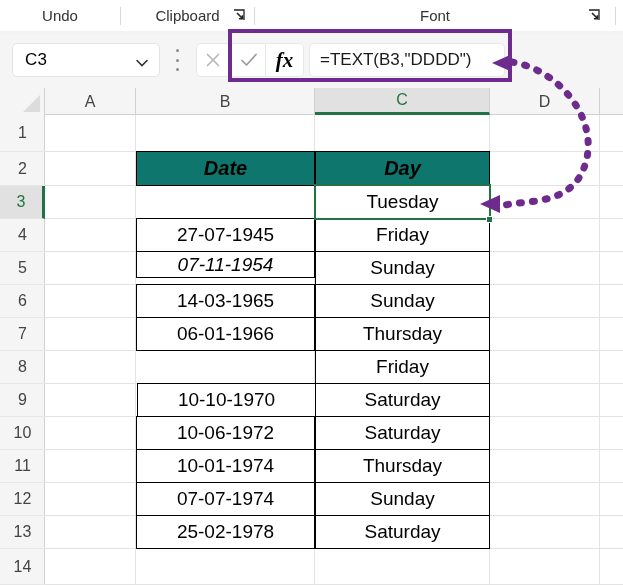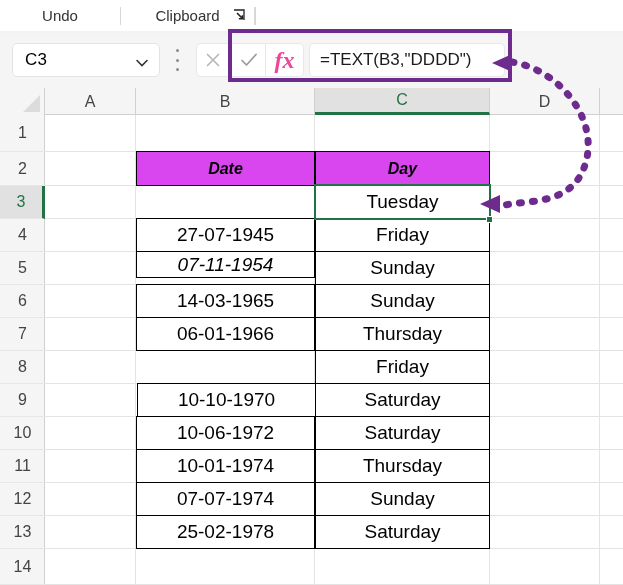--- a/index.html
+++ b/index.html
@@ -73,21 +73,21 @@
   .cancelbtn { left: 196px; border-radius: 5px 0 0 5px; }
   .enterbtn  { left: 232px; border-left: none; }
   .fxbtn {
     position:absolute; left: 266px; top:8px; width:38px; height:34px;
     background:#ffffff; border:1px solid #e8e8e8; border-left:none;
     border-radius: 0 5px 5px 0;
     display:flex; align-items:center; justify-content:center;
   }
   .fxbtn .fx {
     font-family: "Liberation Serif", serif; font-style: italic;
-    font-size: 24px; color: #ec4899; font-weight:700;
+    font-size: 21px; color: #000000; font-weight:700;
   }
   .formula-input {
     position:absolute; left: 309px; top: 8px; width: 196px; height:34px;
     background:#ffffff; border:1px solid #e8e8e8; border-radius:5px;
     display:flex; align-items:center;
   }
   .formula-input .ftext {
     margin-left: 10px; font-size: 17px; color: #1b1b1b; white-space:nowrap;
   }
 
@@ -141,21 +141,21 @@
   .gline-v { position:absolute; top:0; height:470px; width:1px; background:#e3e3e3; }
 
   
   .tcell {
     position:absolute; display:flex; align-items:center; justify-content:center;
     font-size:19px; color:#000000;
     border:1px solid #000000;
     background:#ffffff;
   }
   .tcell.hdr {
-    background:#d946ef; font-weight:700; font-style:italic; font-size:16px;
+    background:#0f766e; font-weight:700; font-style:italic; font-size:20px;
   }
 
   
   .selbox {
     position:absolute; border:2px solid #217346; z-index:4; pointer-events:none;
   }
   .fillhandle {
     position:absolute; width:7px; height:7px; background:#217346;
     border:1px solid #ffffff; z-index:5;
   }
@@ -176,20 +176,29 @@
     <div class="rgroup g-clip">
       <span>Clipboard</span>
       <span class="launcher">
         <svg width="14" height="14" viewBox="0 0 14 14">
           <path d="M2 1 L12 1 L12 11" fill="none" stroke="#222" stroke-width="1.3"></path>
           <path d="M5 4 L10.5 9.5 M10.5 6.2 L10.5 9.8 L6.9 9.8" fill="none" stroke="#222" stroke-width="1.6"></path>
         </svg>
       </span>
     </div>
     <div class="rsep"></div>
+    <div class="rgroup g-font">
+      <span>Font</span>
+      <span class="launcher">
+        <svg width="14" height="14" viewBox="0 0 14 14">
+          <path d="M2 1 L12 1 L12 11" fill="none" stroke="#222" stroke-width="1.3"></path>
+          <path d="M5 4 L10.5 9.5 M10.5 6.2 L10.5 9.8 L6.9 9.8" fill="none" stroke="#222" stroke-width="1.6"></path>
+        </svg>
+      </span>
+    </div>
     <div class="rsep"></div>
   </div>
   <div class="ribbon-bottom"></div>
 
   <div class="fbar">
 
     <div class="namebox">
       <span class="nb-text">C3</span>
       <span class="nb-chev">
         <svg width="14" height="12" viewBox="0 0 14 12">

